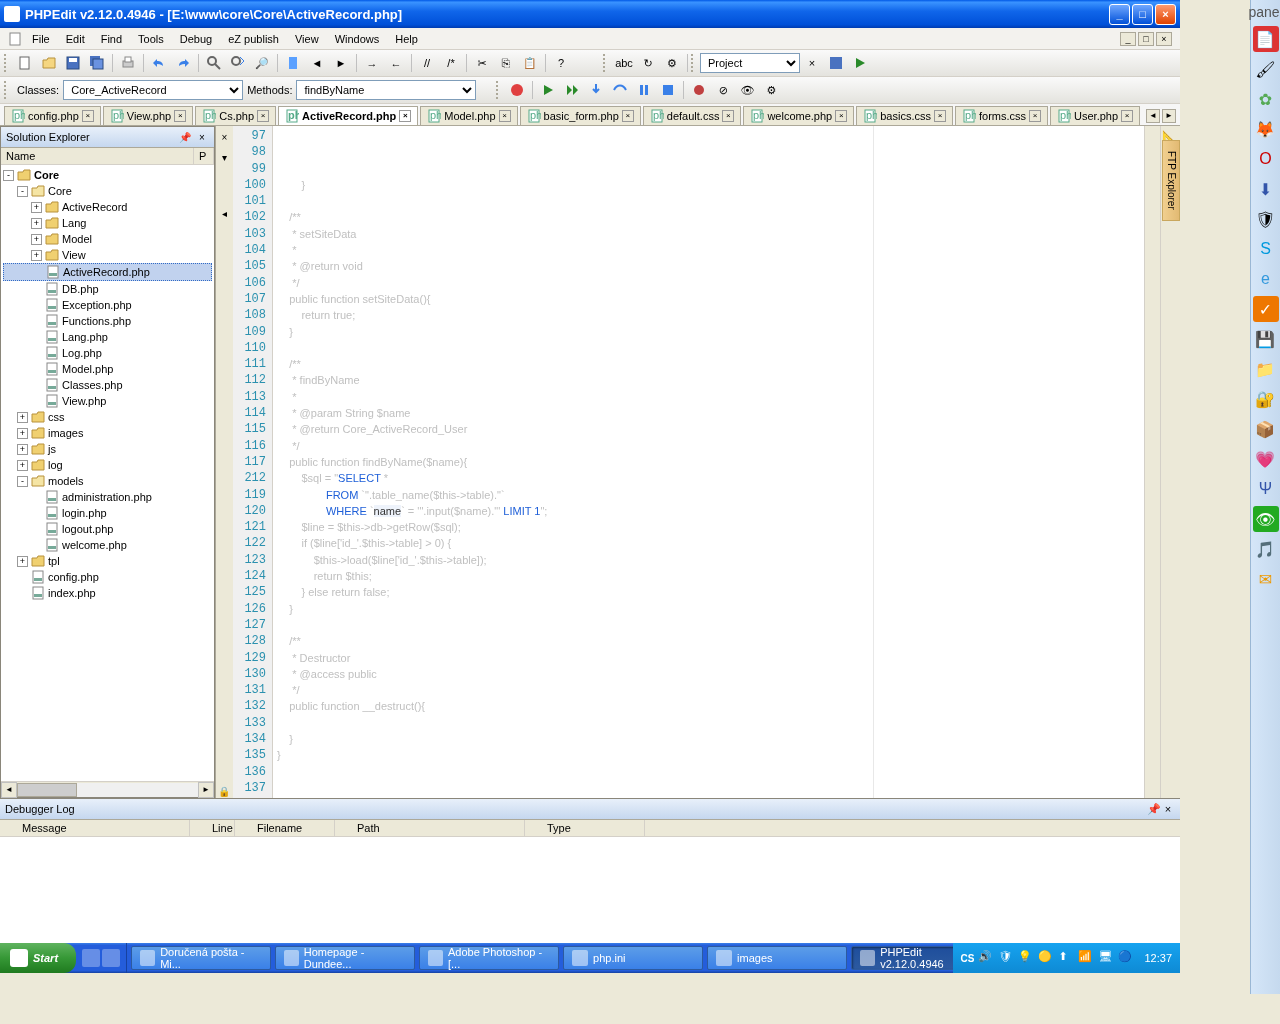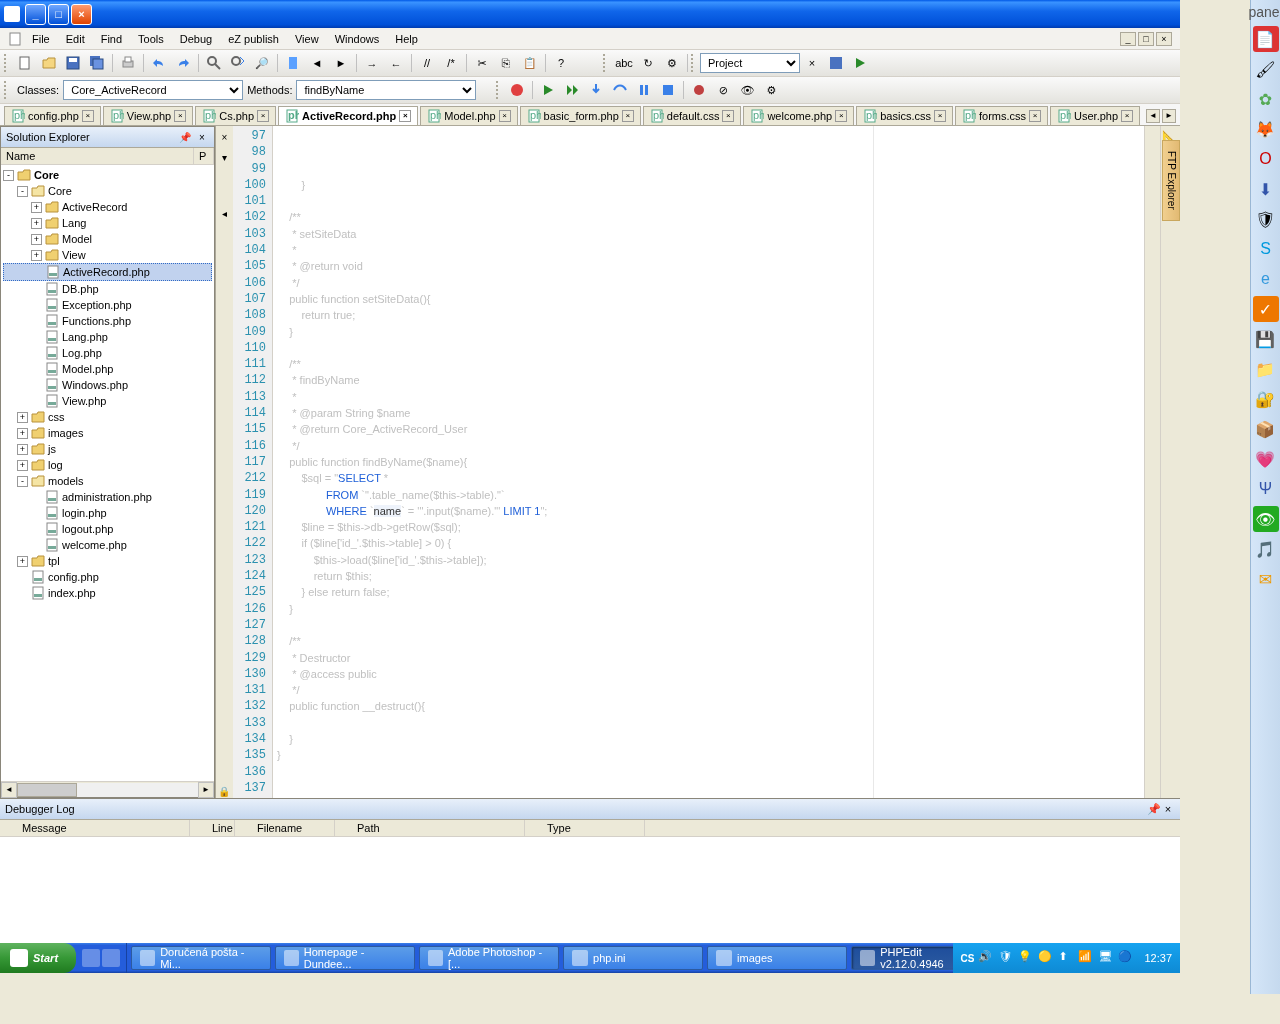--- a/index.html
+++ b/index.html
@@ -102,20 +102,21 @@
 
 svg { display: block; }
 </style>
 </head>
 <body>
 
 <div class="main-window">
 
 <div class="titlebar">
   <div class="titlebar-icon"></div>
+  <div class="titlebar-text">PHPEdit v2.12.0.4946 - [E:\www\core\Core\ActiveRecord.php]</div>
   <div class="window-controls">
     <button>_</button>
     <button>□</button>
     <button class="close">×</button>
   </div>
 </div>
 
 <div class="menubar">
   <span style="width:16px;padding:0;">
         <svg width="14" height="14">
@@ -522,21 +523,21 @@
             <span>Model.php</span>
           </div>
           <div class="tree-node">
             <span class="tree-spacer"></span>
             <span class="tree-spacer"></span>
             <span class="tree-spacer"></span>
             <svg class="file-icon-tree" width="14" height="14">
               <rect x="2" y="1" width="10" height="12" fill="#fff" stroke="#888"></rect>
               <rect x="3" y="8" width="8" height="3" fill="#7a9"></rect>
             </svg>
-            <span>Windows.php</span>
+            <span>Classes.php</span>
           </div>
           <div class="tree-node">
             <span class="tree-spacer"></span>
             <span class="tree-spacer"></span>
             <span class="tree-spacer"></span>
             <svg class="file-icon-tree" width="14" height="14">
               <rect x="2" y="1" width="10" height="12" fill="#fff" stroke="#888"></rect>
               <rect x="3" y="8" width="8" height="3" fill="#7a9"></rect>
             </svg>
             <span>View.php</span>

